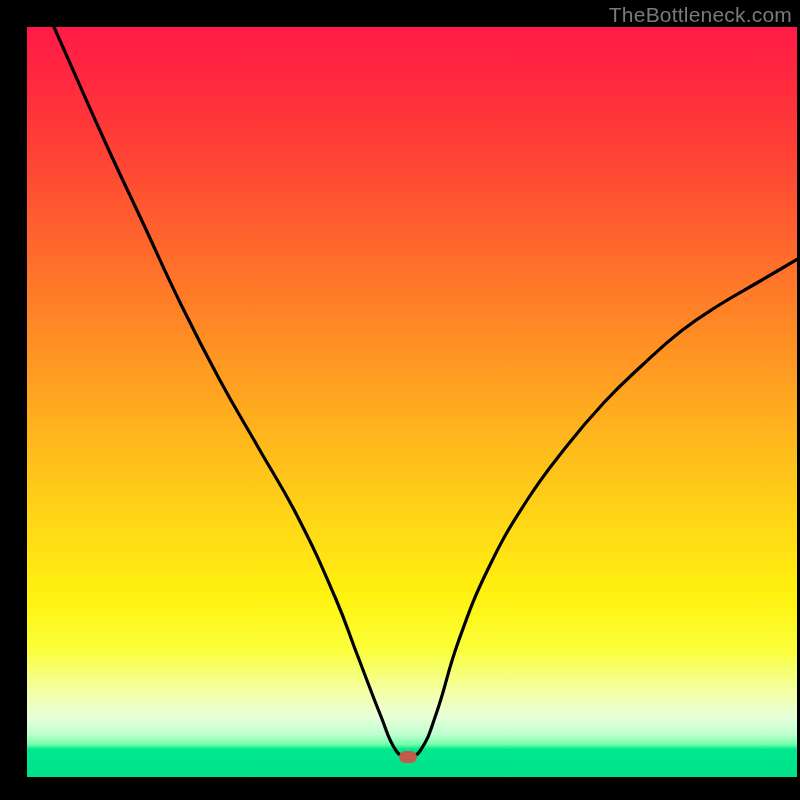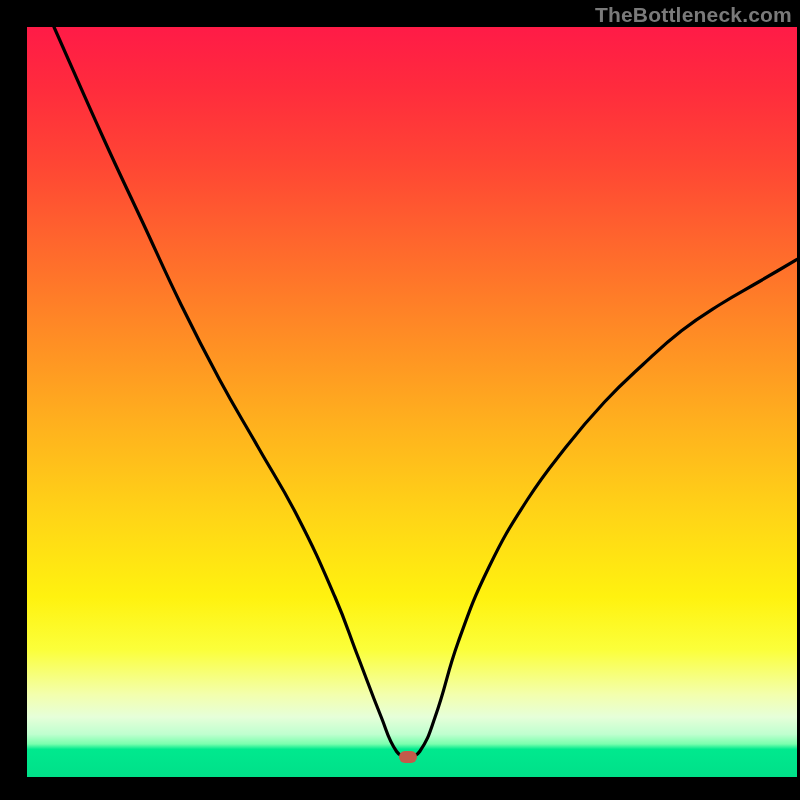--- a/index.html
+++ b/index.html
@@ -57,21 +57,21 @@
     background: #c35a4a;
     transform: translate(-50%, -50%);
     pointer-events: none;
   }
   .watermark {
     position: absolute;
     top: 3px;
     right: 8px;
     color: #7a7a7a;
     font-size: 21px;
-    font-weight: 700;
+    font-weight: 400;
     letter-spacing: 0.2px;
     user-select: none;
     margin-left: 44px;
   }
 </style>
 </head>
 <body>
 
 <div class="frame">
 

